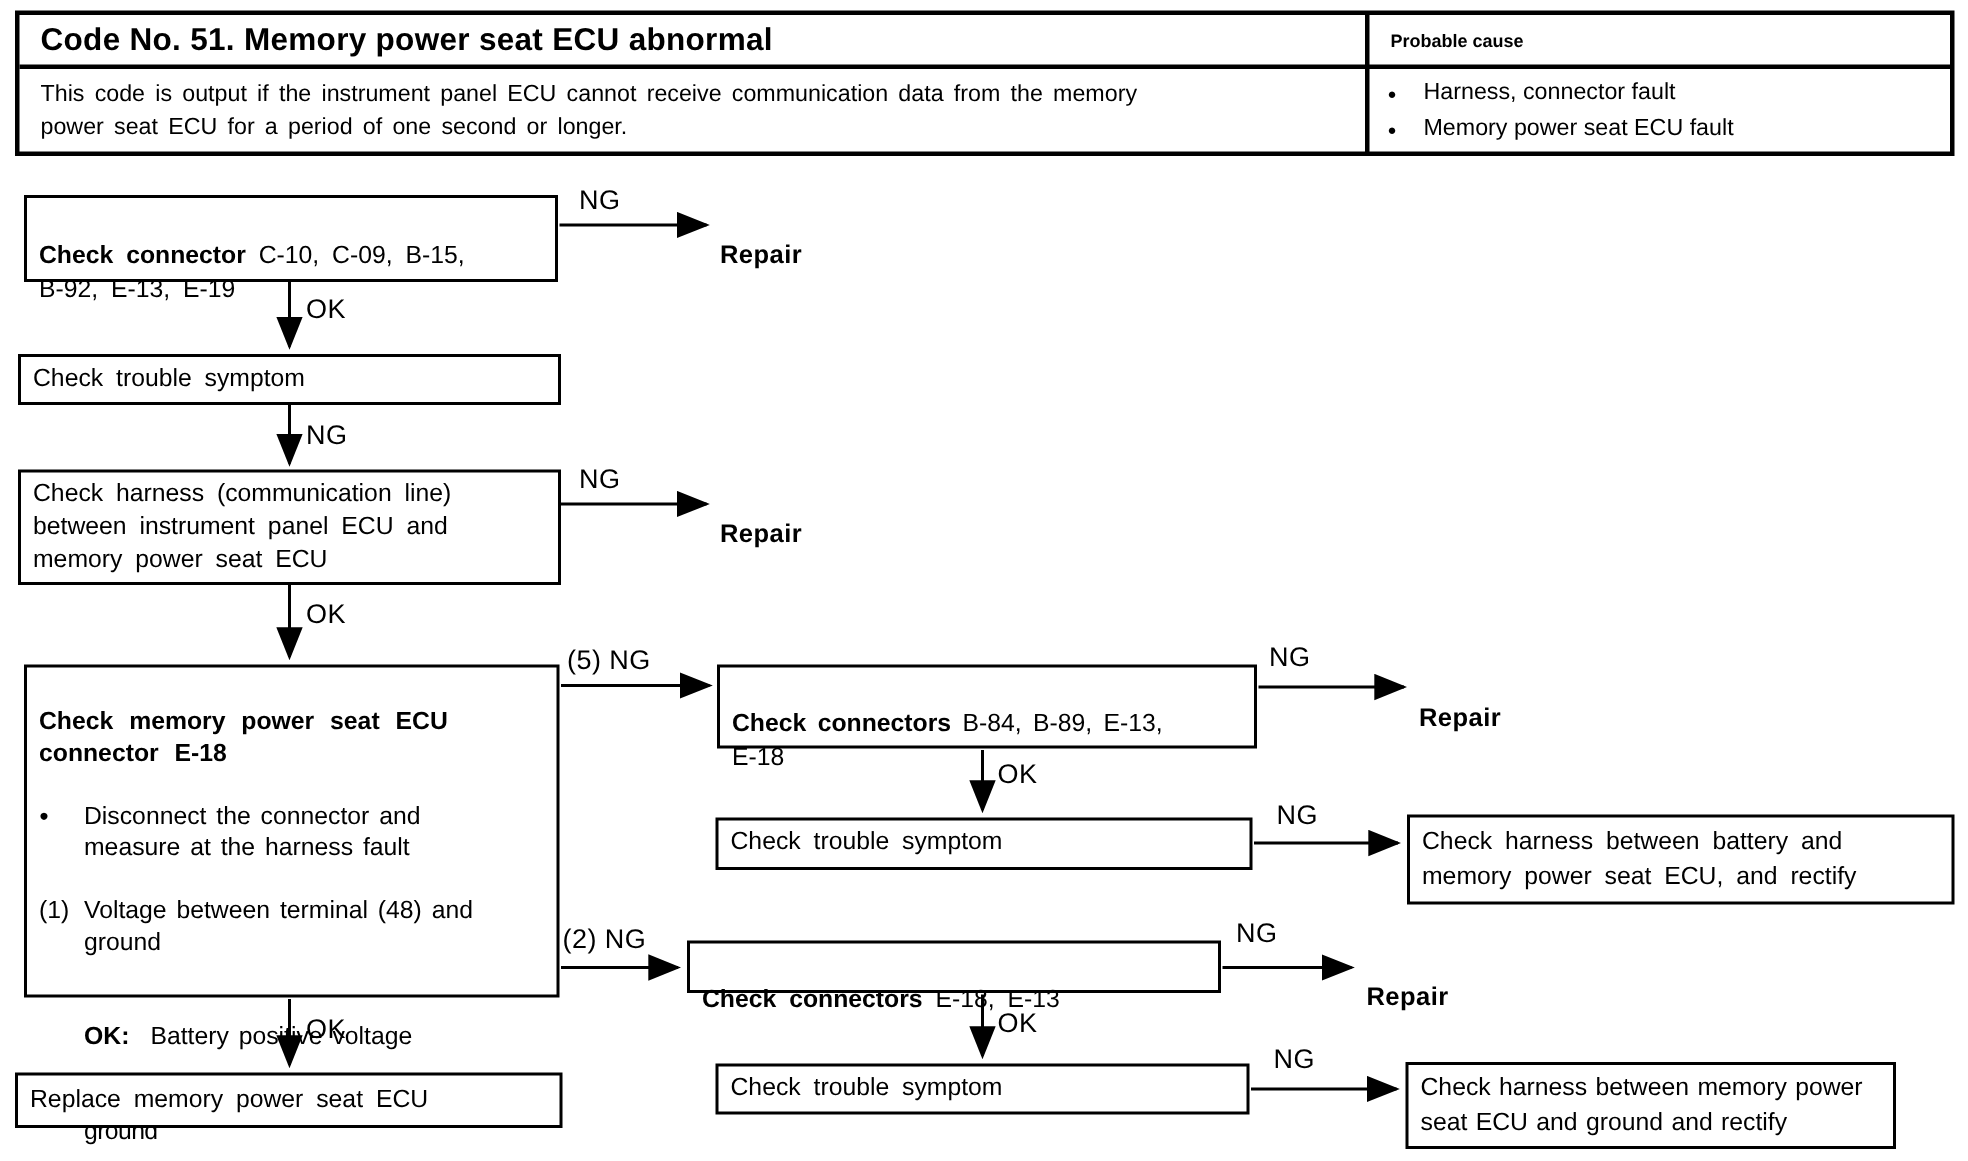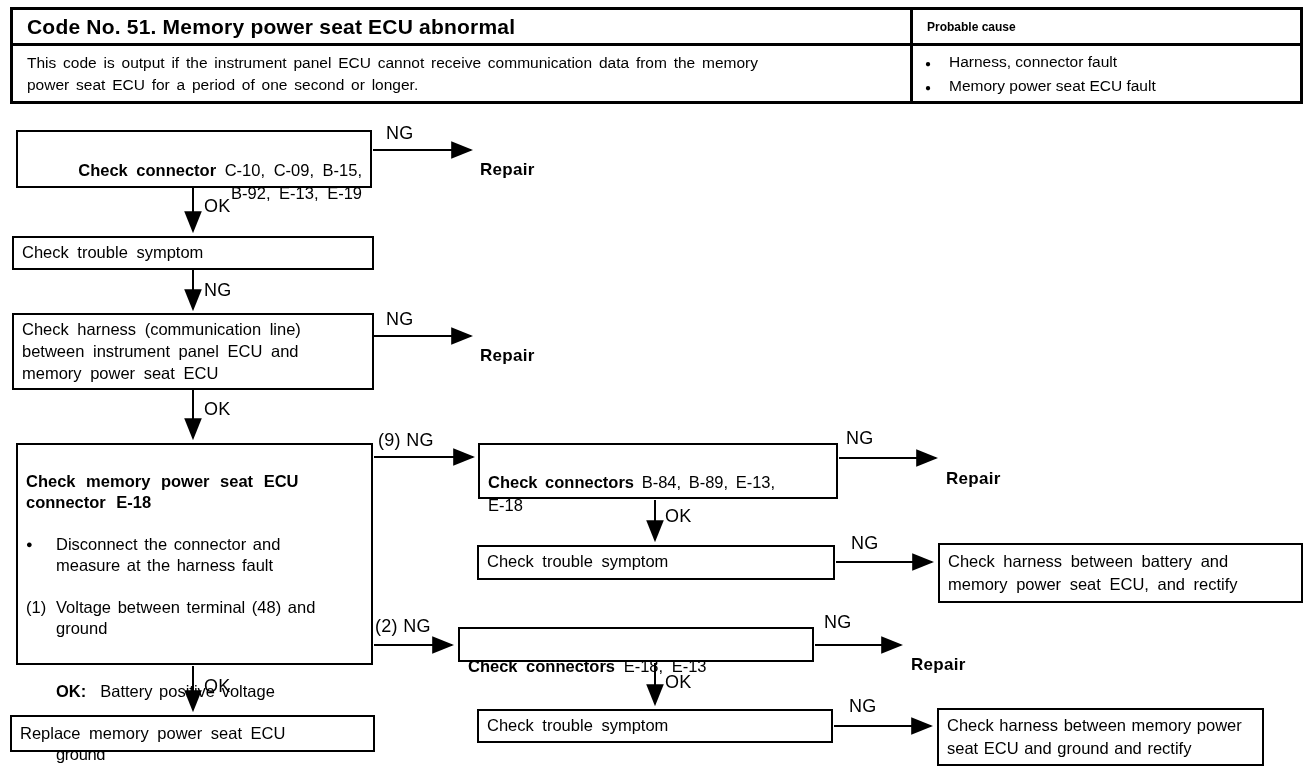--- a/index.html
+++ b/index.html
@@ -73,21 +73,21 @@
     <line x1="373" y1="150" x2="471" y2="150" marker-end="url(#ah)"></line>
     <line x1="373" y1="336" x2="471" y2="336" marker-end="url(#ah)"></line>
     <line x1="374" y1="457" x2="473" y2="457" marker-end="url(#ah)"></line>
     <line x1="839" y1="458" x2="936" y2="458" marker-end="url(#ah)"></line>
     <line x1="836" y1="562" x2="932" y2="562" marker-end="url(#ah)"></line>
     <line x1="374" y1="645" x2="452" y2="645" marker-end="url(#ah)"></line>
     <line x1="815" y1="645" x2="901" y2="645" marker-end="url(#ah)"></line>
     <line x1="834" y1="726" x2="931" y2="726" marker-end="url(#ah)"></line>
   </svg>
 
-  <div class="fbox" id="b1" style="left:16px;top:130px;width:356px;height:58px;padding-top:4px;text-align:right;">
+  <div class="fbox" id="b1" style="left:16px;top:130px;width:356px;height:58px;padding-top:4px;">
     <span class="b">Check connector</span><span> C-10, C-09, B-15,
 B-92, E-13, E-19</span>
   </div>
 
   <div class="fbox" id="b2" style="left:12px;top:236px;width:362px;height:34px;">Check trouble symptom</div>
 
   <div class="fbox" id="b3" style="left:12px;top:313px;width:362px;height:77px;line-height:22px;">Check harness (communication line)
 between instrument panel ECU and
 memory power seat ECU</div>
 
@@ -134,21 +134,21 @@
 memory power seat ECU, and rectify</div>
 
   <div class="fbox" id="b11" style="left:937px;top:708px;width:327px;height:58px;padding-top:4px;word-spacing:1px;">Check harness between memory power
 seat ECU and ground and rectify</div>
 
   <div class="lbl" style="left:386px;top:123px;">NG</div>
   <div class="lbl" style="left:204px;top:196px;">OK</div>
   <div class="lbl" style="left:204px;top:280px;">NG</div>
   <div class="lbl" style="left:386px;top:309px;">NG</div>
   <div class="lbl" style="left:204px;top:399px;">OK</div>
-  <div class="lbl" style="left:378px;top:430px;">(9) NG</div>
+  <div class="lbl" style="left:378px;top:430px;">(5) NG</div>
   <div class="lbl" style="left:846px;top:428px;">NG</div>
   <div class="lbl" style="left:665px;top:506px;">OK</div>
   <div class="lbl" style="left:851px;top:533px;">NG</div>
   <div class="lbl" style="left:375px;top:616px;">(2) NG</div>
   <div class="lbl" style="left:824px;top:612px;">NG</div>
   <div class="lbl" style="left:665px;top:672px;">OK</div>
   <div class="lbl" style="left:204px;top:676px;">OK</div>
   <div class="lbl" style="left:849px;top:696px;">NG</div>
 
   <div class="repair" style="left:480px;top:140px;">Repair</div>

